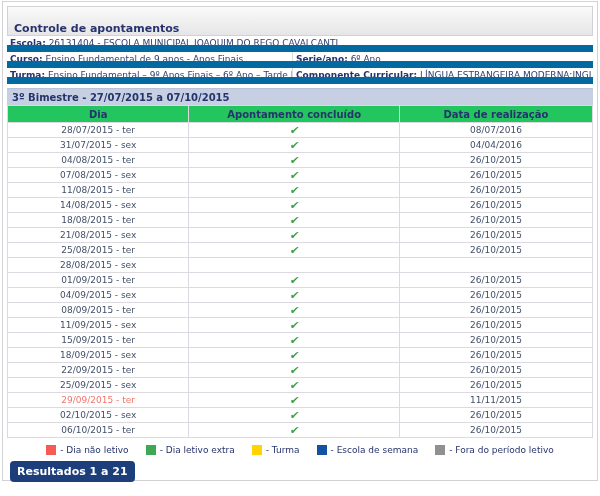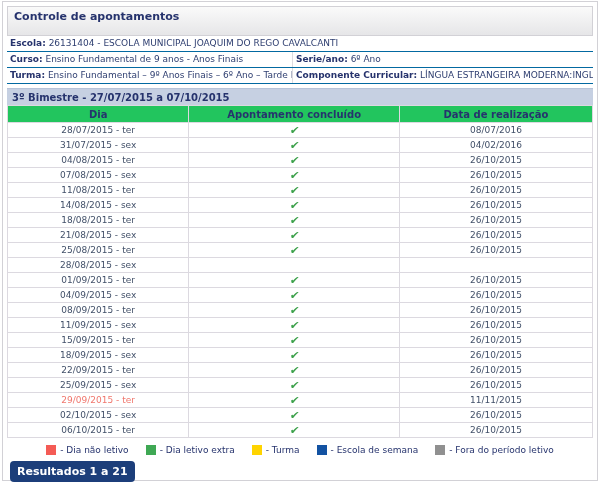--- a/index.html
+++ b/index.html
@@ -9,26 +9,26 @@
   .container {
     position:absolute; left:2px; top:1px; width:596px; height:480px;
     border:1px solid #d2d1d6; background:#ffffff; padding:4px;
   }
 
   .title-bar {
     height:30px; line-height:18px;
     background:linear-gradient(#fafafa,#e6e6e8);
     border:1px solid #d2d1d6;
     color:#26336d; font-weight:bold; font-size:11px;
-    padding:1px 6px;
+    padding:13px 6px;
   }
 
   .info-row {
     display:flex; height:16px; line-height:15px;
-    border-bottom:1px solid #0369a1;
+    border-bottom:7px solid #0369a1;
     font-size:9px; color:#2e3e70; white-space:nowrap; overflow:hidden;
   }
   .info-cell { padding-left:3px; overflow:hidden; }
   .info-cell.left  { width:285px; flex:none; }
   .info-cell.right { flex:1; border-left:1px solid #dcdbe0; }
   .info-cell.full  { flex:1; }
   .lbl { font-weight:bold; color:#26336d; }
 
   .bimestre-bar {
     margin-top:4px; height:17px; line-height:17px;
@@ -100,21 +100,21 @@
     </thead>
     <tbody>
         <tr>
           <td class="dia-cell">28/07/2015 - ter</td>
           <td><span class="check-icon" style="color: rgb(61, 161, 75);">✔</span></td>
           <td>08/07/2016</td>
         </tr>
         <tr>
           <td class="dia-cell">31/07/2015 - sex</td>
           <td><span class="check-icon" style="color: rgb(61, 161, 75);">✔</span></td>
-          <td>04/02/2016</td>
+          <td>04/04/2016</td>
         </tr>
         <tr>
           <td class="dia-cell">04/08/2015 - ter</td>
           <td><span class="check-icon" style="color: rgb(61, 161, 75);">✔</span></td>
           <td>26/10/2015</td>
         </tr>
         <tr>
           <td class="dia-cell">07/08/2015 - sex</td>
           <td><span class="check-icon" style="color: rgb(61, 161, 75);">✔</span></td>
           <td>26/10/2015</td>

